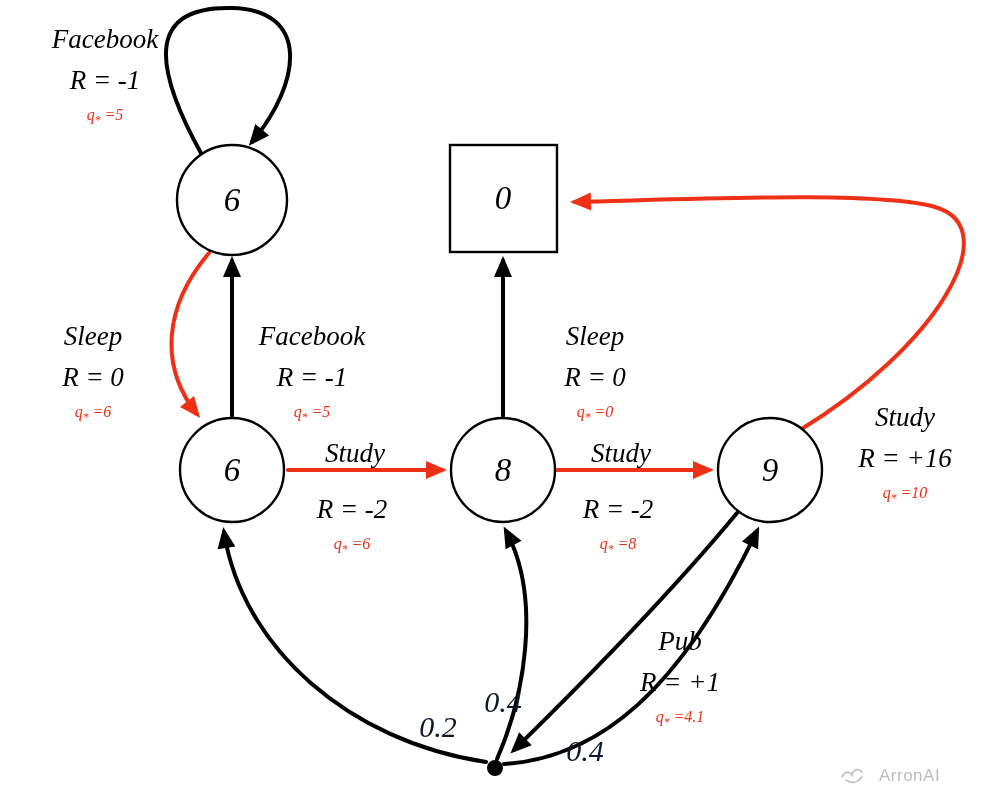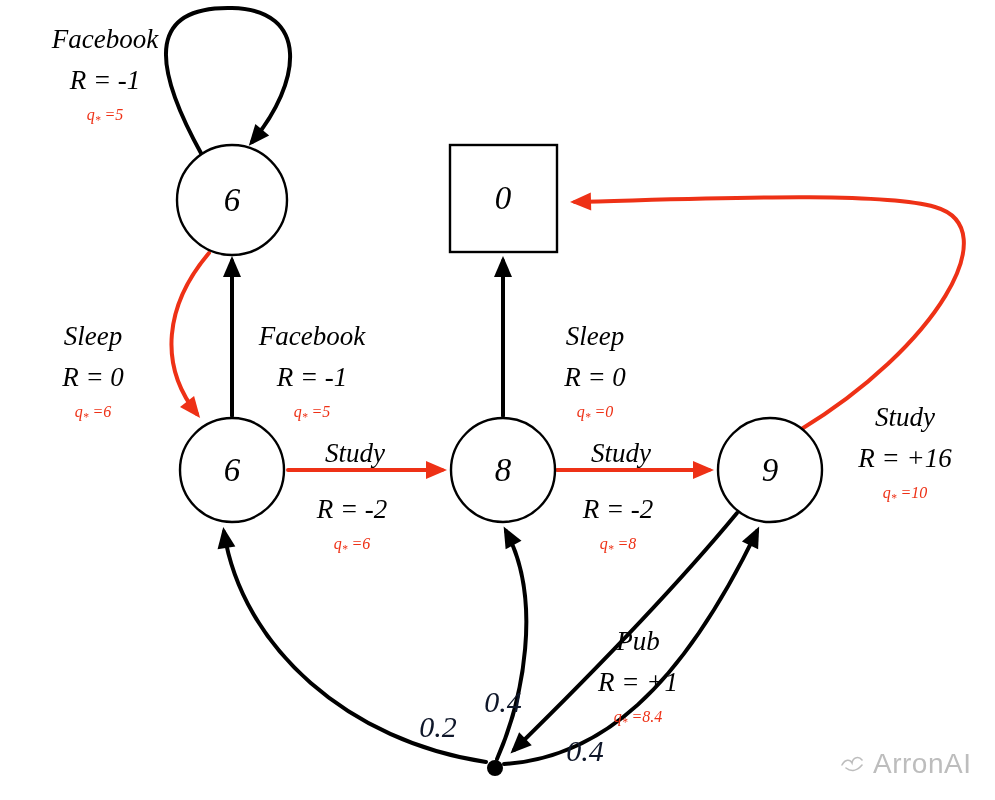--- a/index.html
+++ b/index.html
@@ -37,24 +37,24 @@
   sub{font-size:72%;}
   .prob{
     position:absolute;transform:translateX(-50%);
     font-style:italic;font-size:30px;color:#0f172a;text-align:right;
   }
   .title{
     position:absolute;left:425px;top:8px;
     color:var(--red);font-style:italic;font-size:29px;white-space:nowrap;
   }
   .watermark{
-    position:absolute;left:838px;top:748px;
-    display:flex;align-items:center;gap:5px;
+    position:absolute;left:838px;top:764px;
+    display:flex;align-items:center;gap:11px;
     color:var(--gray);font-family:"Liberation Sans", sans-serif;
-    font-size:28px;letter-spacing:.5px;
+    font-size:17px;letter-spacing:.5px;
   }
   .wicon{flex:0 0 auto;}
 </style>
 </head>
 <body>
 
 <div class="stage">
 
   <svg class="diagram" width="995" height="800" viewBox="0 0 995 800">
     <defs>
@@ -132,24 +132,24 @@
     <div class="arew">R = -2</div>
     <div class="aq"><span>q</span><sub>*</sub>&nbsp;<span>=8</span></div>
   </div>
 
   <div class="lbl" style="left:905px;top:392px;">
     <div class="aname">Study</div>
     <div class="arew">R = +16</div>
     <div class="aq"><span>q</span><sub>*</sub>&nbsp;<span>=10</span></div>
   </div>
 
-  <div class="lbl" style="left:638px;top:616px;">
+  <div class="lbl" style="left:680px;top:616px;">
     <div class="aname">Pub</div>
     <div class="arew">R = +1</div>
-    <div class="aq"><span>q</span><sub>*</sub>&nbsp;<span>=8.4</span></div>
+    <div class="aq"><span>q</span><sub>*</sub>&nbsp;<span>=4.1</span></div>
   </div>
 
   <div class="prob" style="left:438px;top:710px;">0.2</div>
   <div class="prob" style="left:503px;top:685px;">0.4</div>
   <div class="prob" style="left:585px;top:734px;">0.4</div>
 
   <div class="watermark">
     <svg class="wicon" width="30" height="24" viewBox="0 0 30 24">
       <path d="M4,13 C7,7 12,7 14,11 C15,5 21,4 24,8 M8,16 C13,20 19,19 24,13" fill="none" stroke="#bdbdbd" stroke-width="1.6" stroke-linecap="round"></path>
     </svg>

